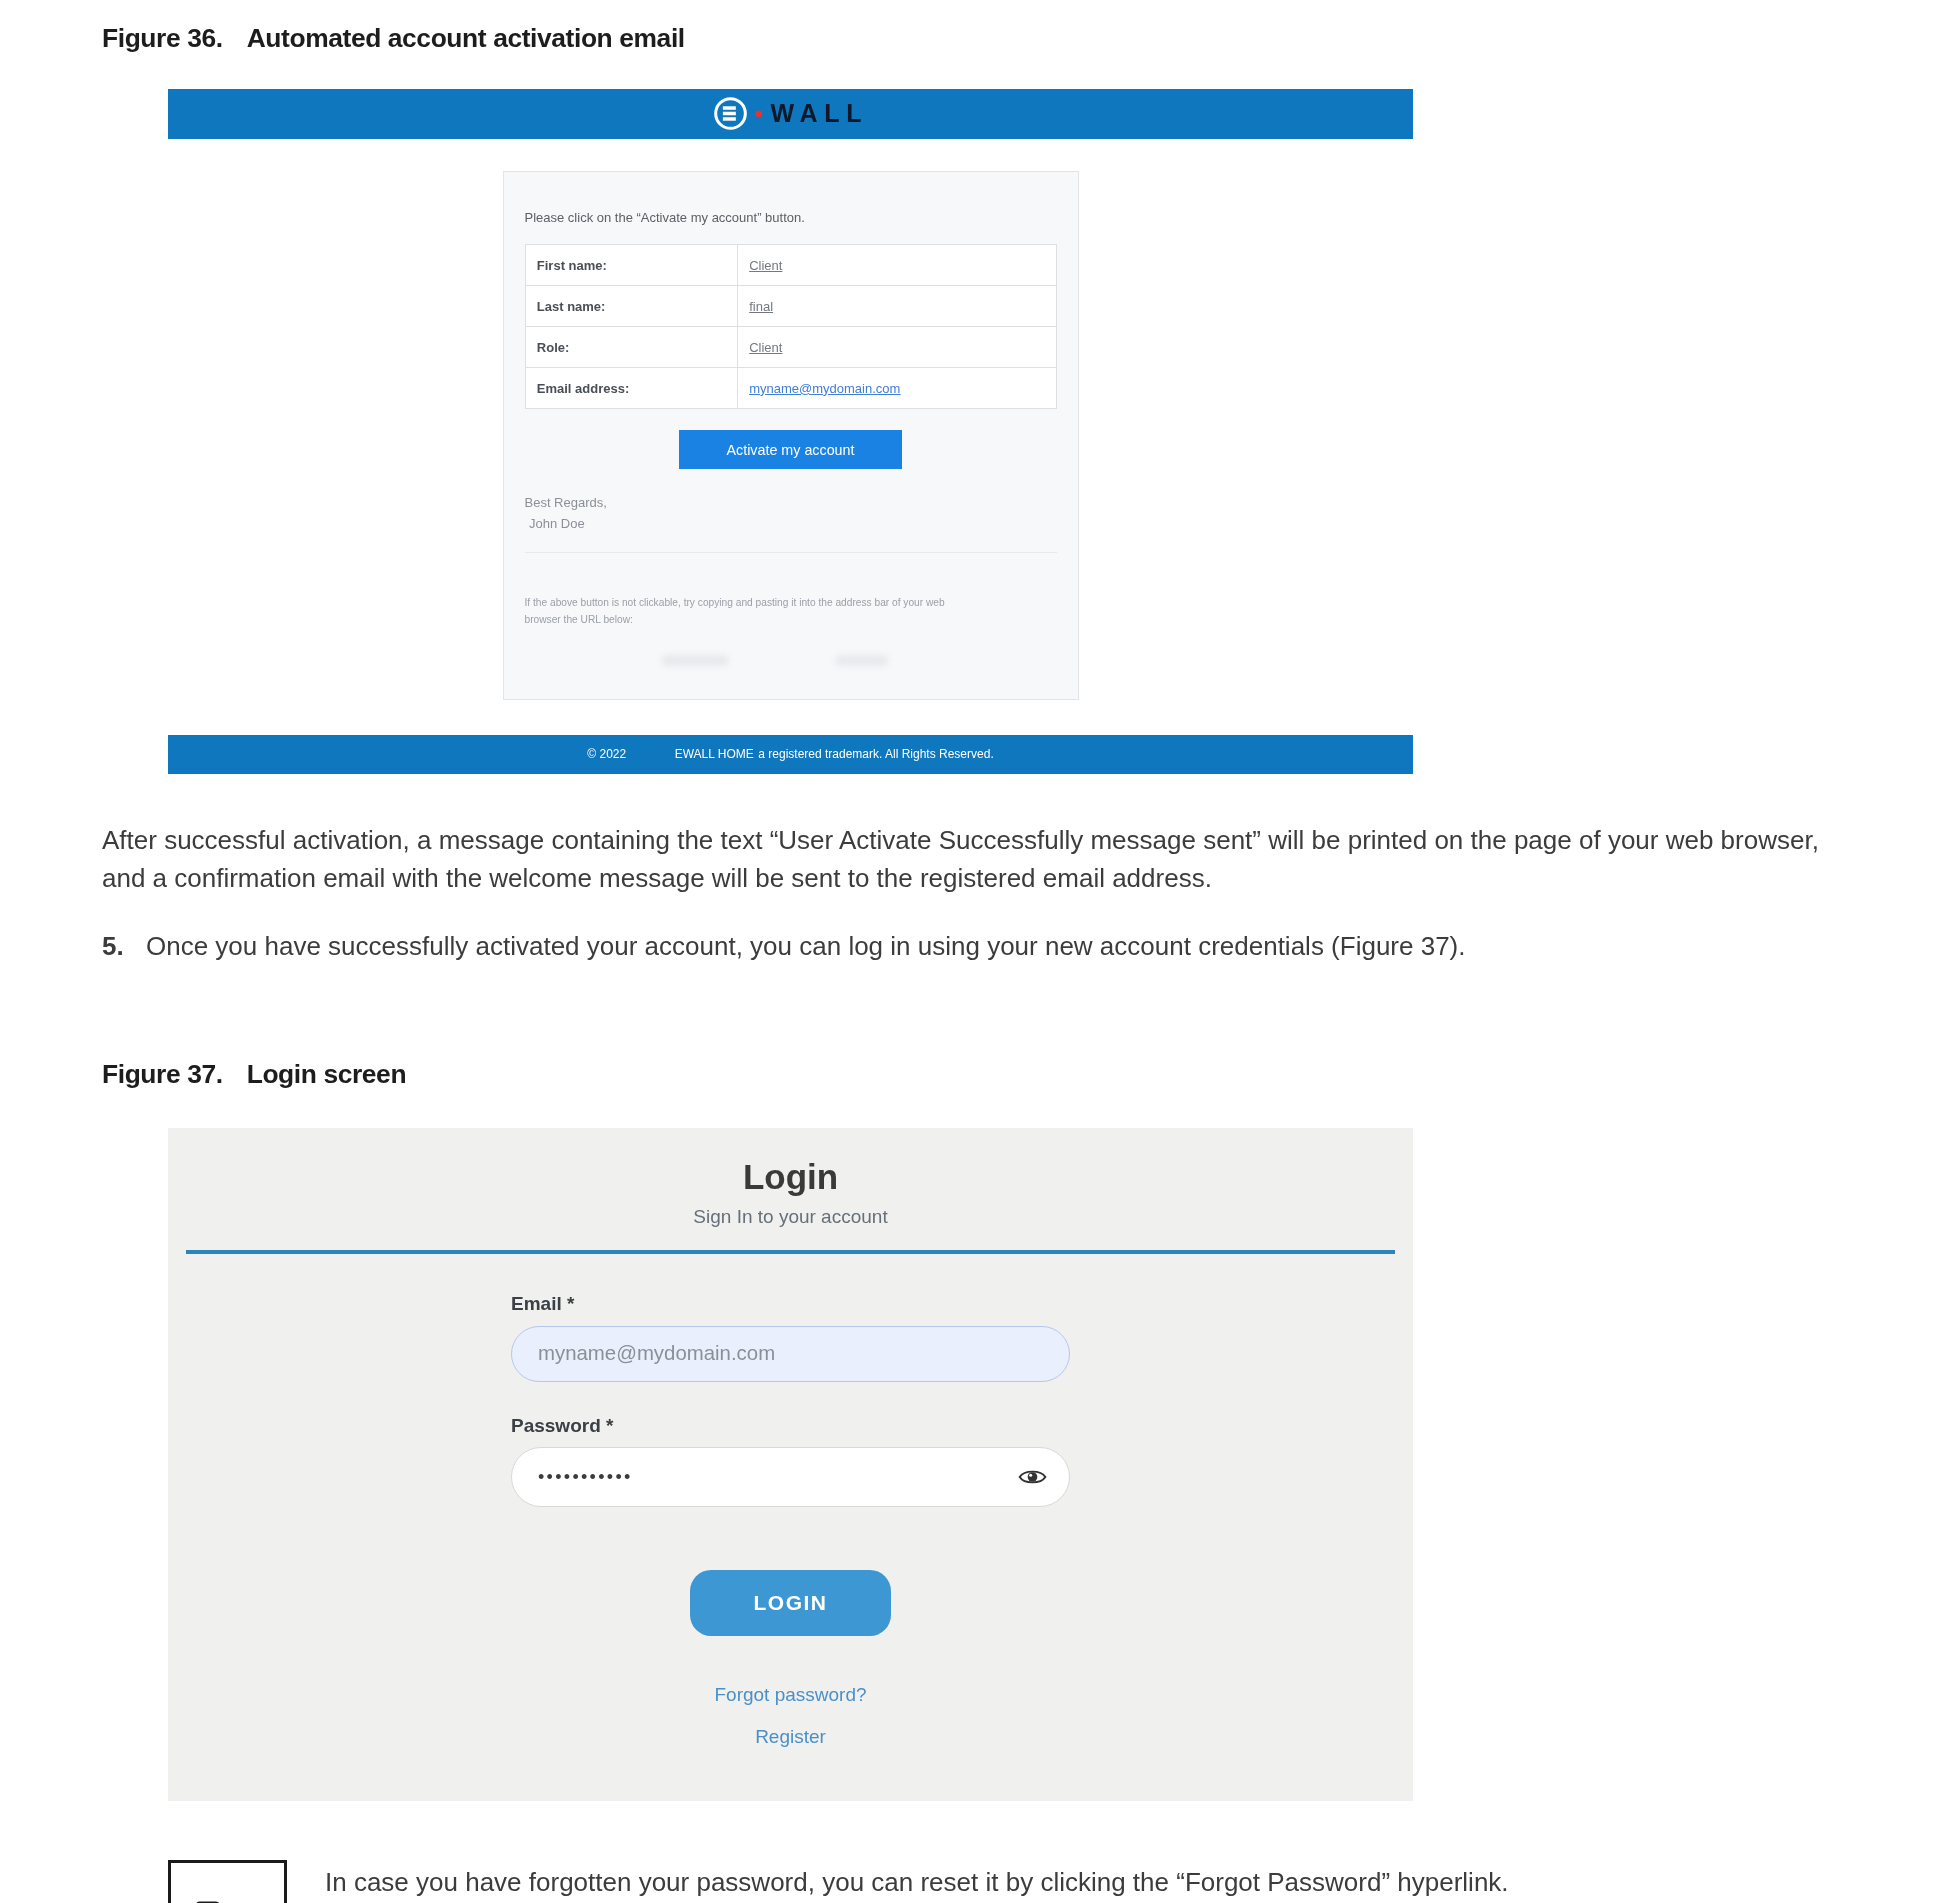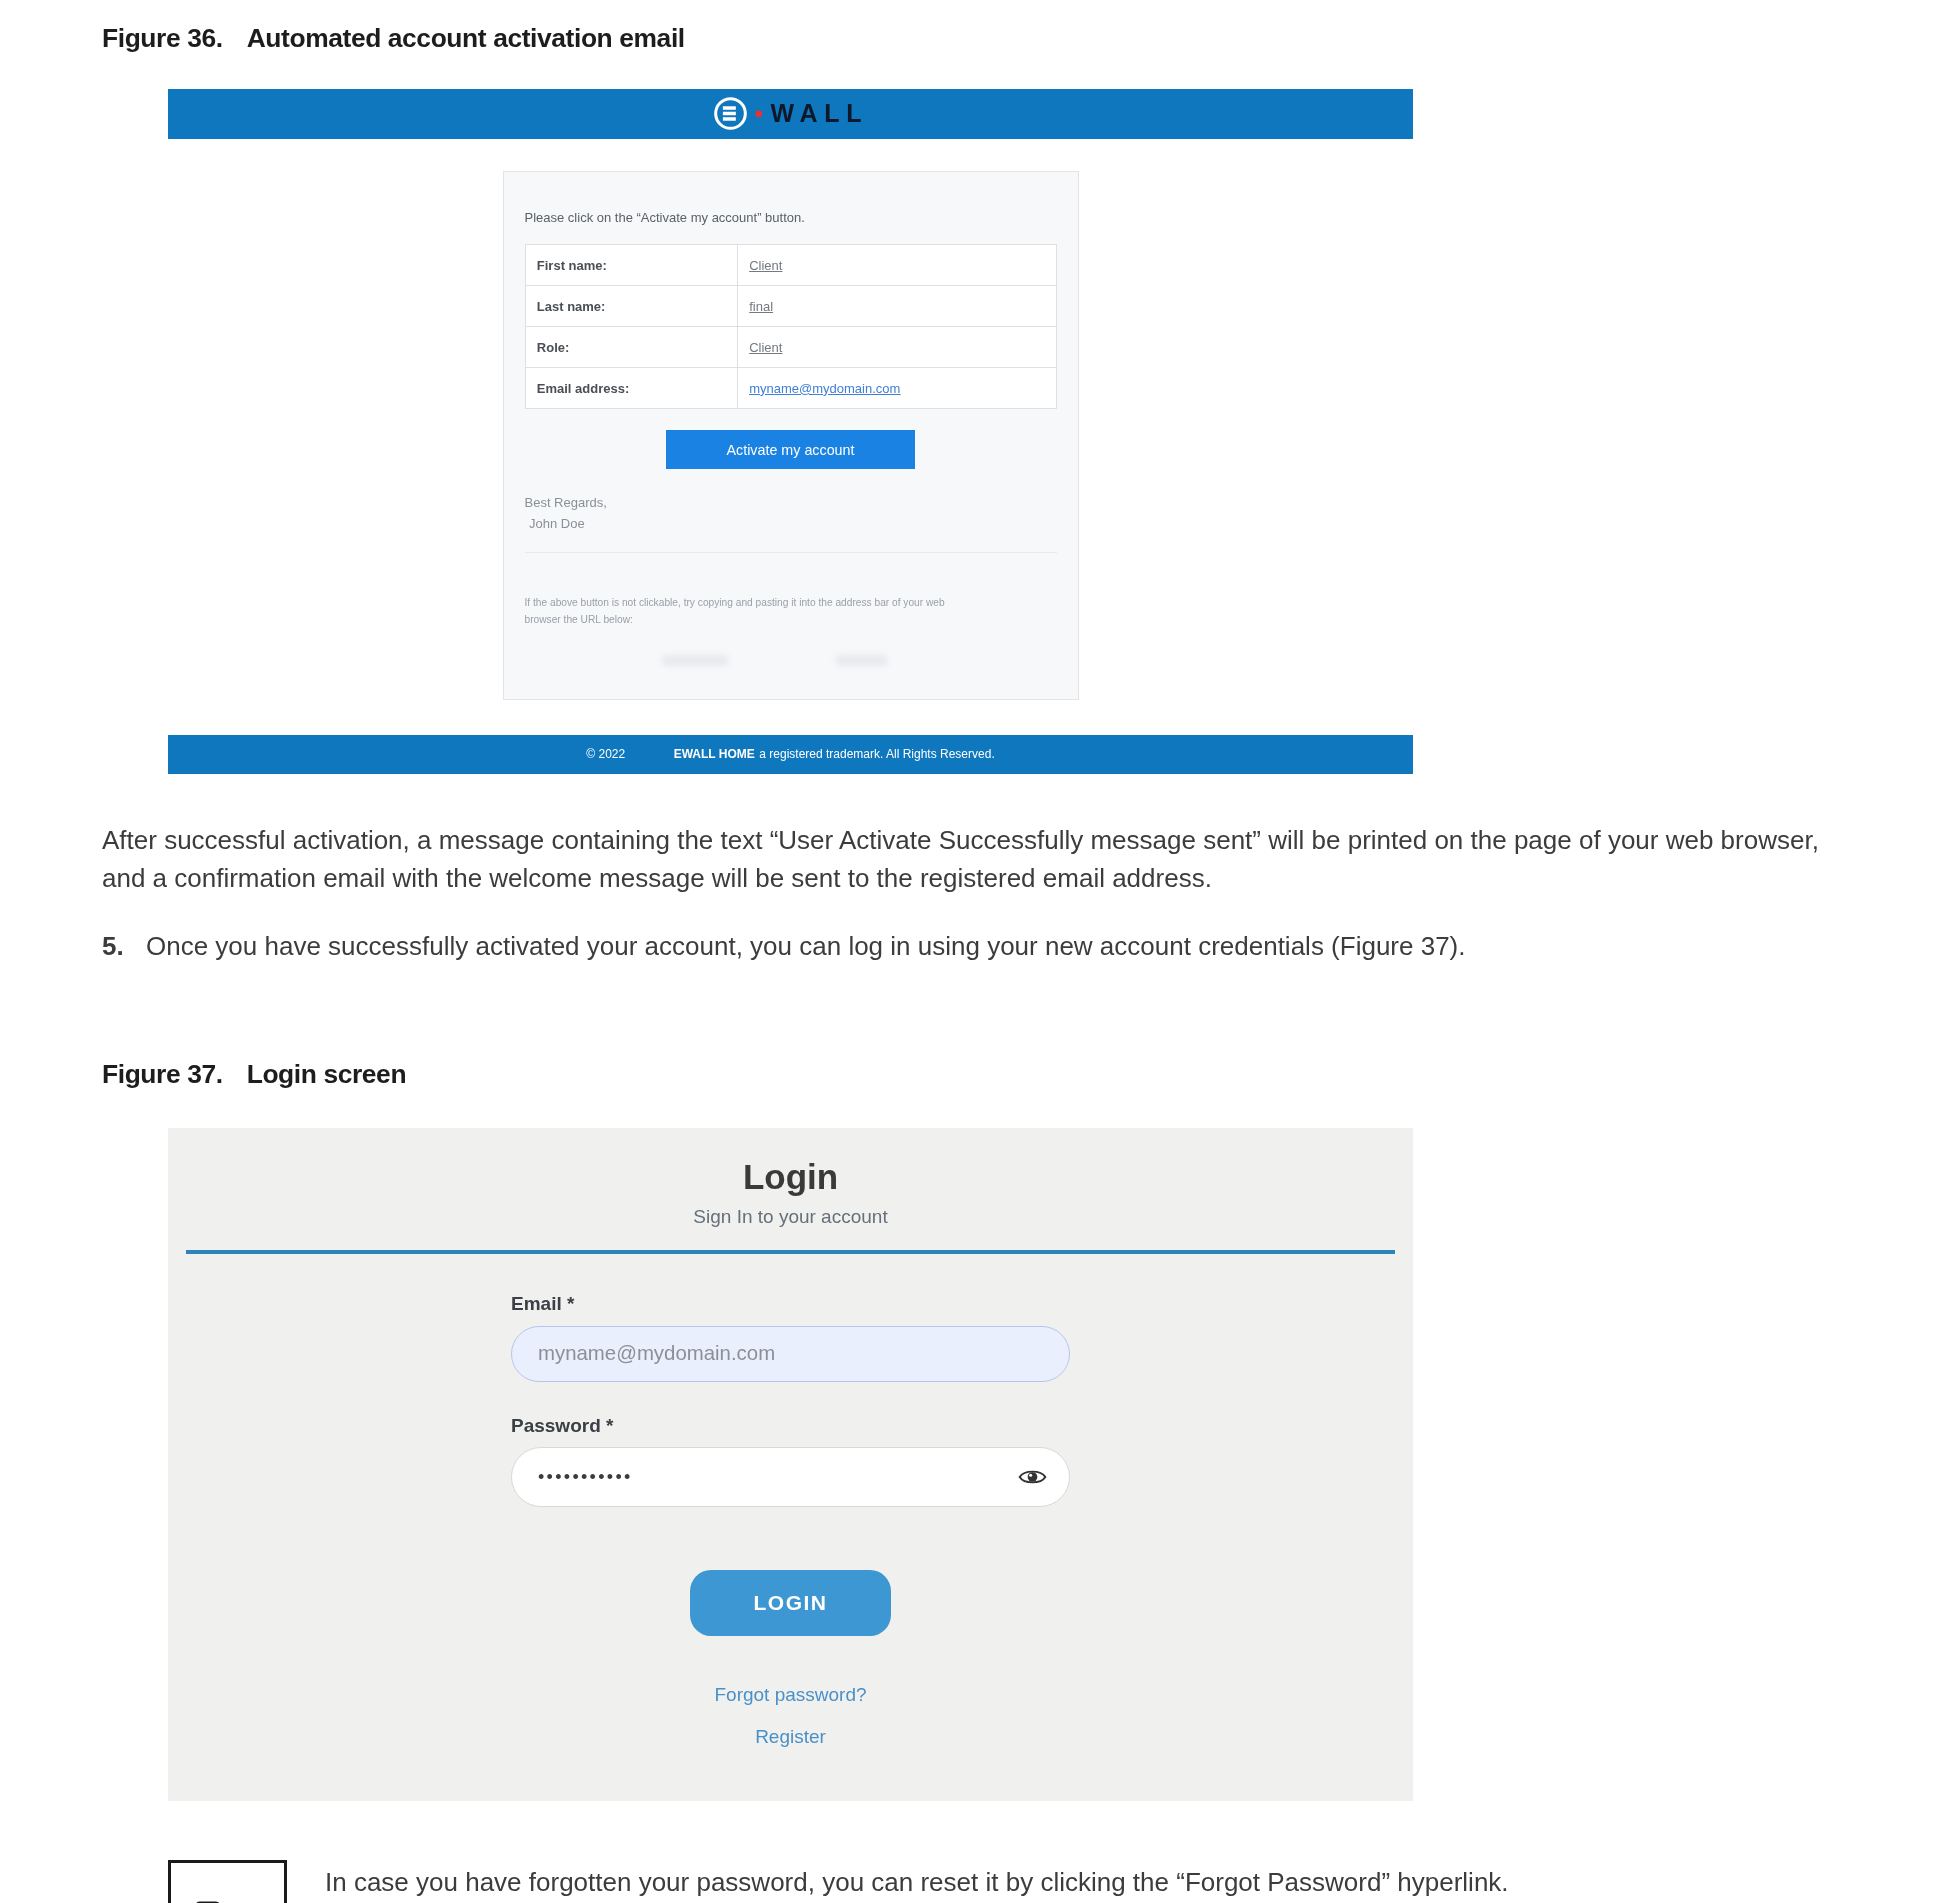--- a/index.html
+++ b/index.html
@@ -46,21 +46,21 @@
   .email-table td {
     border: 0.8px solid #dddfe3;
     height: 41px; font-size: 13px;
     padding-left: 11.3px; vertical-align: middle;
   }
   .email-table td.lbl { width: 40%; font-weight: bold; color: #4a4f55; }
   .email-table td.val { color: #74797f; text-decoration: underline; }
   .email-link { color: #3f7fd6; text-decoration: underline; cursor: pointer; }
   .activate-btn {
     display: flex; align-items: center; justify-content: center;
-    width: 249px; height: 39px; margin: 21px auto 0 auto;
+    width: 223px; height: 39px; margin: 21px auto 0 auto;
     background: #1a82e2; border: none;
     color: #ffffff; font-size: 14.3px; font-family: "Liberation Sans", sans-serif;
     cursor: pointer;
   }
   .signoff { margin-top: 22.7px; font-size: 13px; color: #8a9097; line-height: 21px; }
   .signoff .signoff2 { padding-left: 4.5px; }
   .email-divider { margin-top: 18px; border-top: 0.8px solid #e7e9ed; }
   .fallback {
     margin-top: 42px; font-size: 10.2px; color: #9aa0a8;
     line-height: 16.6px; max-width: 446px;
@@ -70,21 +70,21 @@
     position: absolute; top: 4.5px; height: 10.6px; border-radius: 5.3px;
     background: #c9ced6; opacity: 0.35; filter: blur(3px);
   }
   .blob1 { left: 136px; width: 68px; }
   .blob2 { left: 310px; width: 53px; }
   .email-footer {
     height: 39px; background: #0e77be;
     display: flex; align-items: center; justify-content: center;
     color: #ffffff; font-size: 12px;
   }
-  .email-footer .brand-bold { font-weight: bold; margin: 0 4.5px; padding-left: 44px; }
+  .email-footer .brand-bold { font-weight: normal; margin: 0 4.5px; padding-left: 44px; }
 
   
   .body-paragraph {
     margin: 47px 0 0 102px; width: 1737px;
     font-size: 26px; line-height: 1.48; color: #3c3c3c;
   }
   .step { margin: 33px 0 0 102px; font-size: 26px; display: flex; }
   .step-num { font-weight: bold; width: 44px; flex: 0 0 auto; }
 
   

